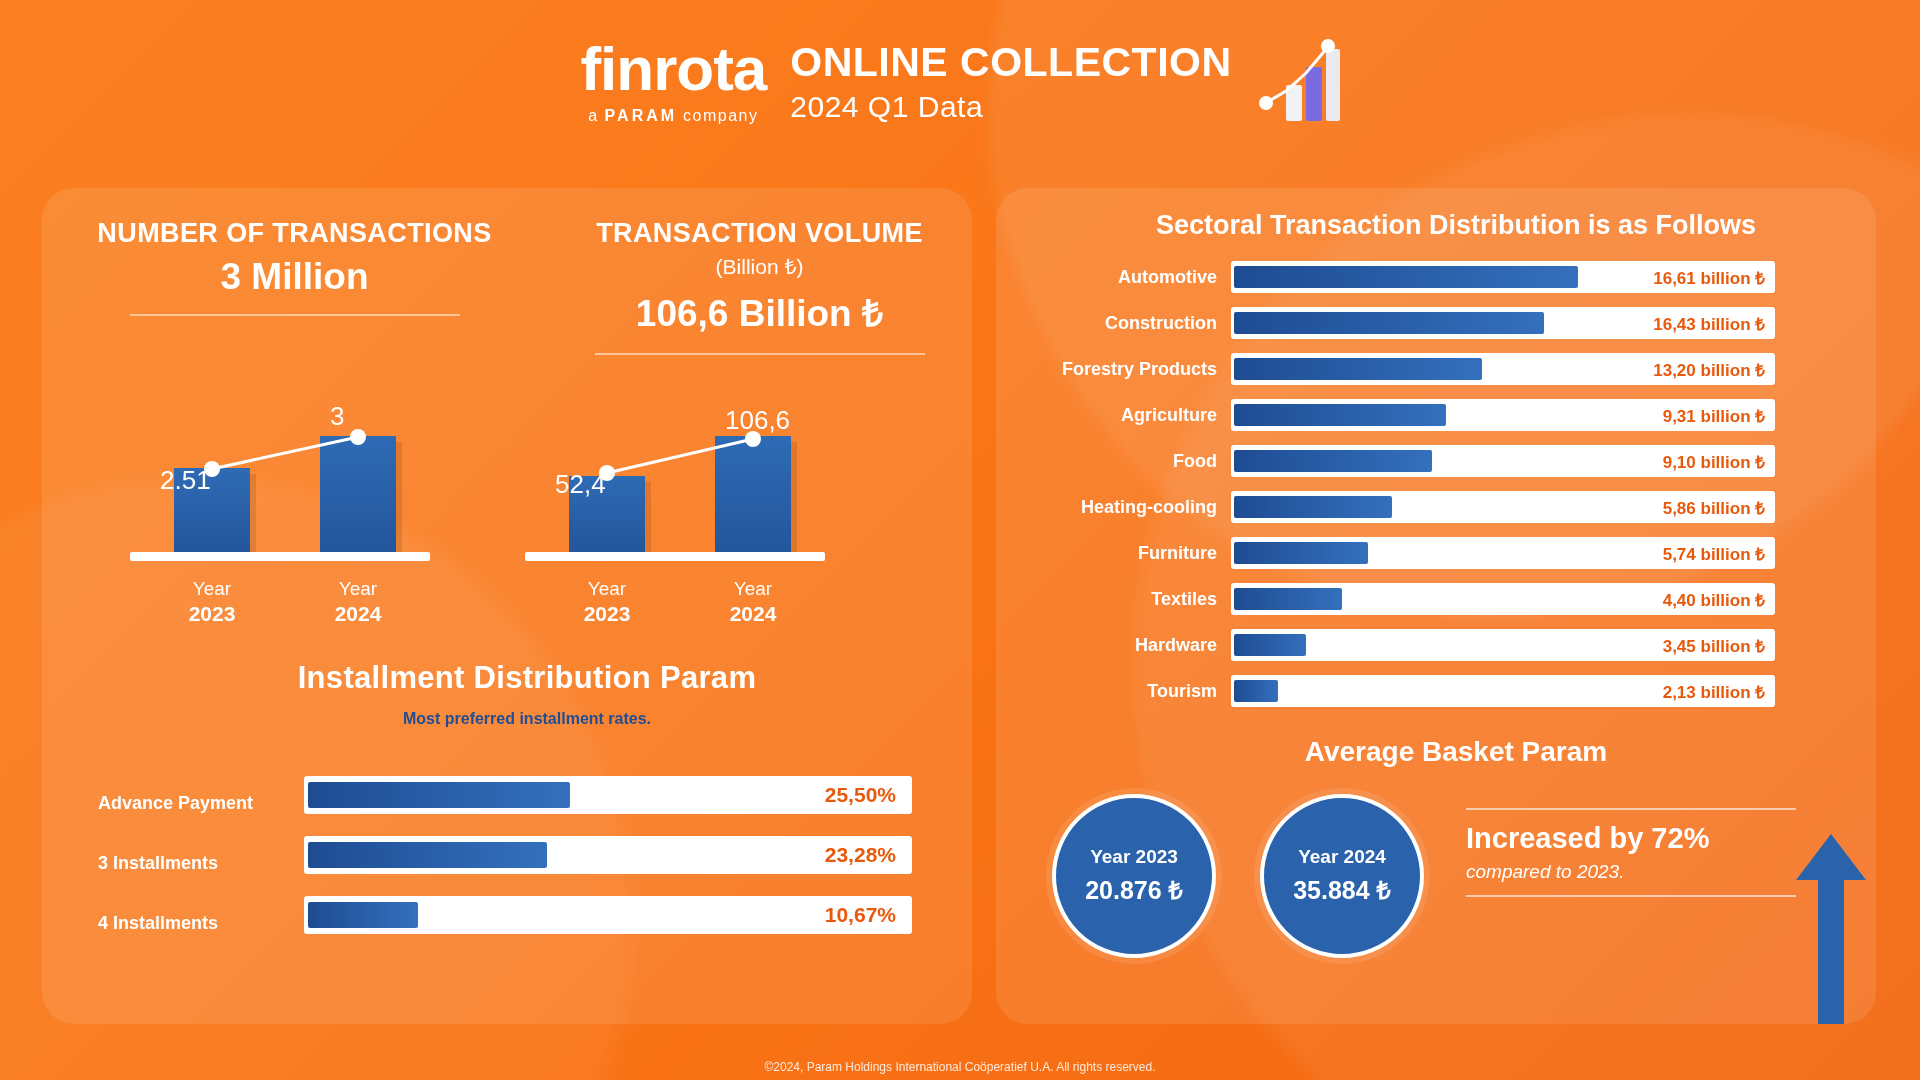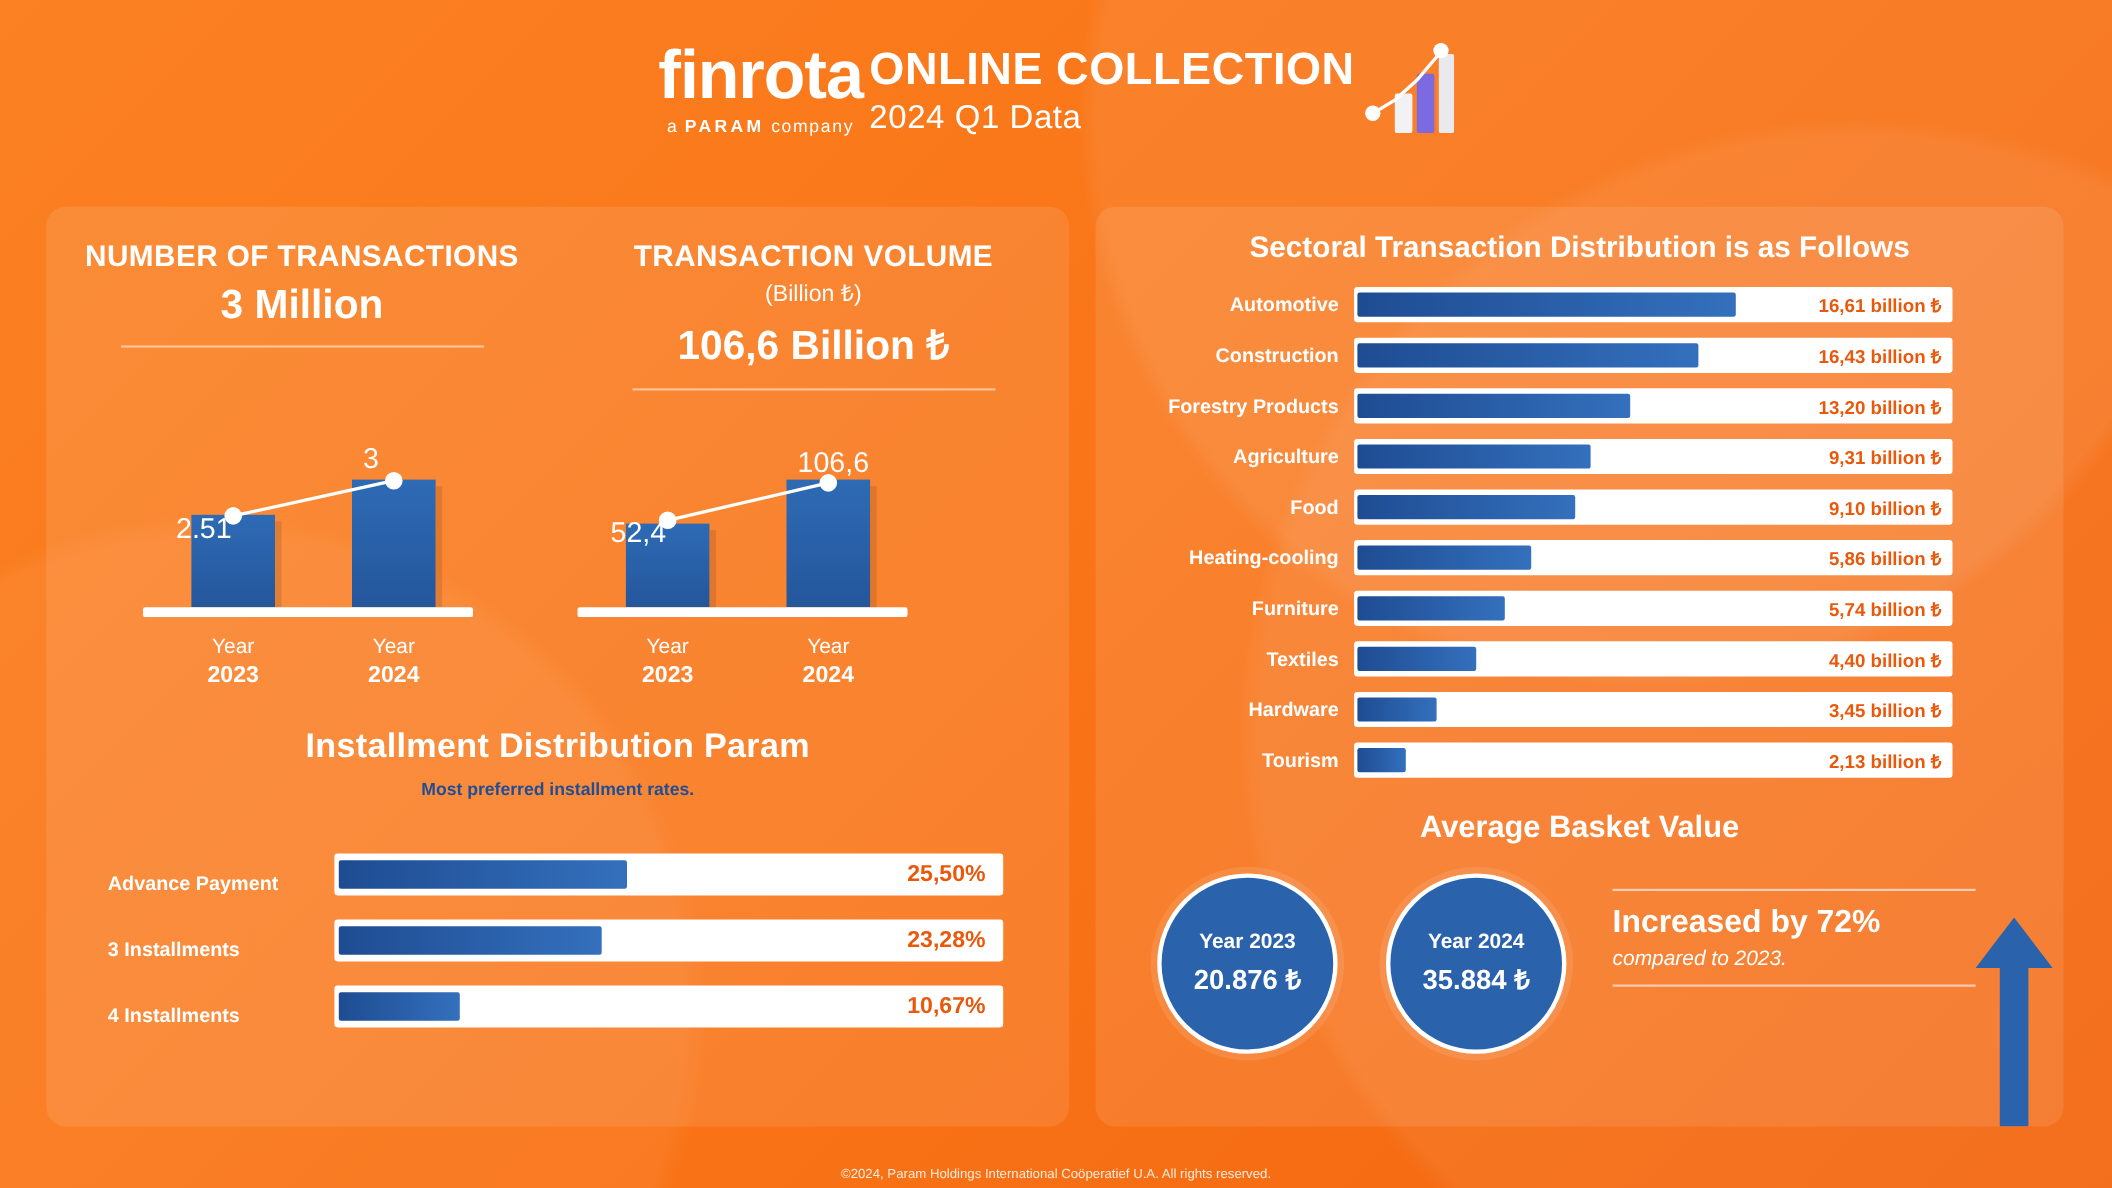--- a/index.html
+++ b/index.html
@@ -15,21 +15,21 @@
     background:
       radial-gradient(circle at 78% 10%, rgba(255,255,255,0.07) 0 28%, rgba(255,255,255,0) 29%),
       radial-gradient(circle at 88% 62%, rgba(255,255,255,0.06) 0 30%, rgba(255,255,255,0) 31%),
       radial-gradient(circle at 10% 85%, rgba(255,255,255,0.05) 0 22%, rgba(255,255,255,0) 23%),
       linear-gradient(135deg, #FB8122 0%, #F97316 55%, #F26610 100%);
   }
 
   
   .header {
     position: absolute; left: 0; top: 16px; width: 1920px; height: 130px;
-    display: flex; align-items: center; justify-content: center; gap: 6px;
+    display: flex; align-items: center; justify-content: center; gap: 24px;
   }
   .brand { display: flex; flex-direction: column; align-items: center; line-height: 1; }
   .brand-name {
     font-size: 62px; font-weight: 700; color: #ffffff; letter-spacing: -1px;
   }
   .brand-sub {
     margin-top: 8px; font-size: 16px; color: #ffffff; letter-spacing: 1.5px;
     font-weight: 400;
   }
   .brand-sub b { font-weight: 700; letter-spacing: 3px; }
@@ -39,21 +39,22 @@
   }
   .title-sub {
     font-size: 30px; font-weight: 400; color: #ffffff; margin-top: 4px; letter-spacing: 0.5px;
   }
   .header-icon { width: 84px; height: 96px; position: relative; }
 
   
   .panel {
     position: absolute;
     background: rgba(255,255,255,0.10);
-    border-radius: 18px;
+    border-radius: 32px;
+    padding-left: 20px;
   }
   #panel-left  { left: 42px;  top: 188px; width: 930px;  height: 836px; }
   #panel-right { left: 996px; top: 188px; width: 880px;  height: 836px; }
 
   
   .kpi-wrap { position: absolute; top: 30px; width: 100%; display: flex; }
   .kpi { flex: 1; text-align: center; color: #fff; }
   .kpi h3 { font-size: 27px; font-weight: 700; letter-spacing: 0.4px; line-height: 1.18; }
   .kpi .unit { font-size: 21px; font-weight: 400; margin-top: 2px; }
   .kpi .big { font-size: 37px; font-weight: 700; margin-top: 6px; }
@@ -318,21 +319,21 @@
       </div>
       <div class="sect-row">
         <div class="sect-label">Tourism</div>
         <div class="sect-track">
           <div class="sect-fill" style="width:44px"></div>
           <div class="sect-val">2,13 billion ₺</div>
         </div>
       </div>
     </div>
 
-    <div class="abv-title">Average Basket Value</div>
+    <div class="abv-title">Average Basket Param</div>
 
     <div class="circle" id="circle-2023">
       <div class="y">Year 2023</div>
       <div class="v">20.876 ₺</div>
     </div>
     <div class="circle" id="circle-2024">
       <div class="y">Year 2024</div>
       <div class="v">35.884 ₺</div>
     </div>
 

